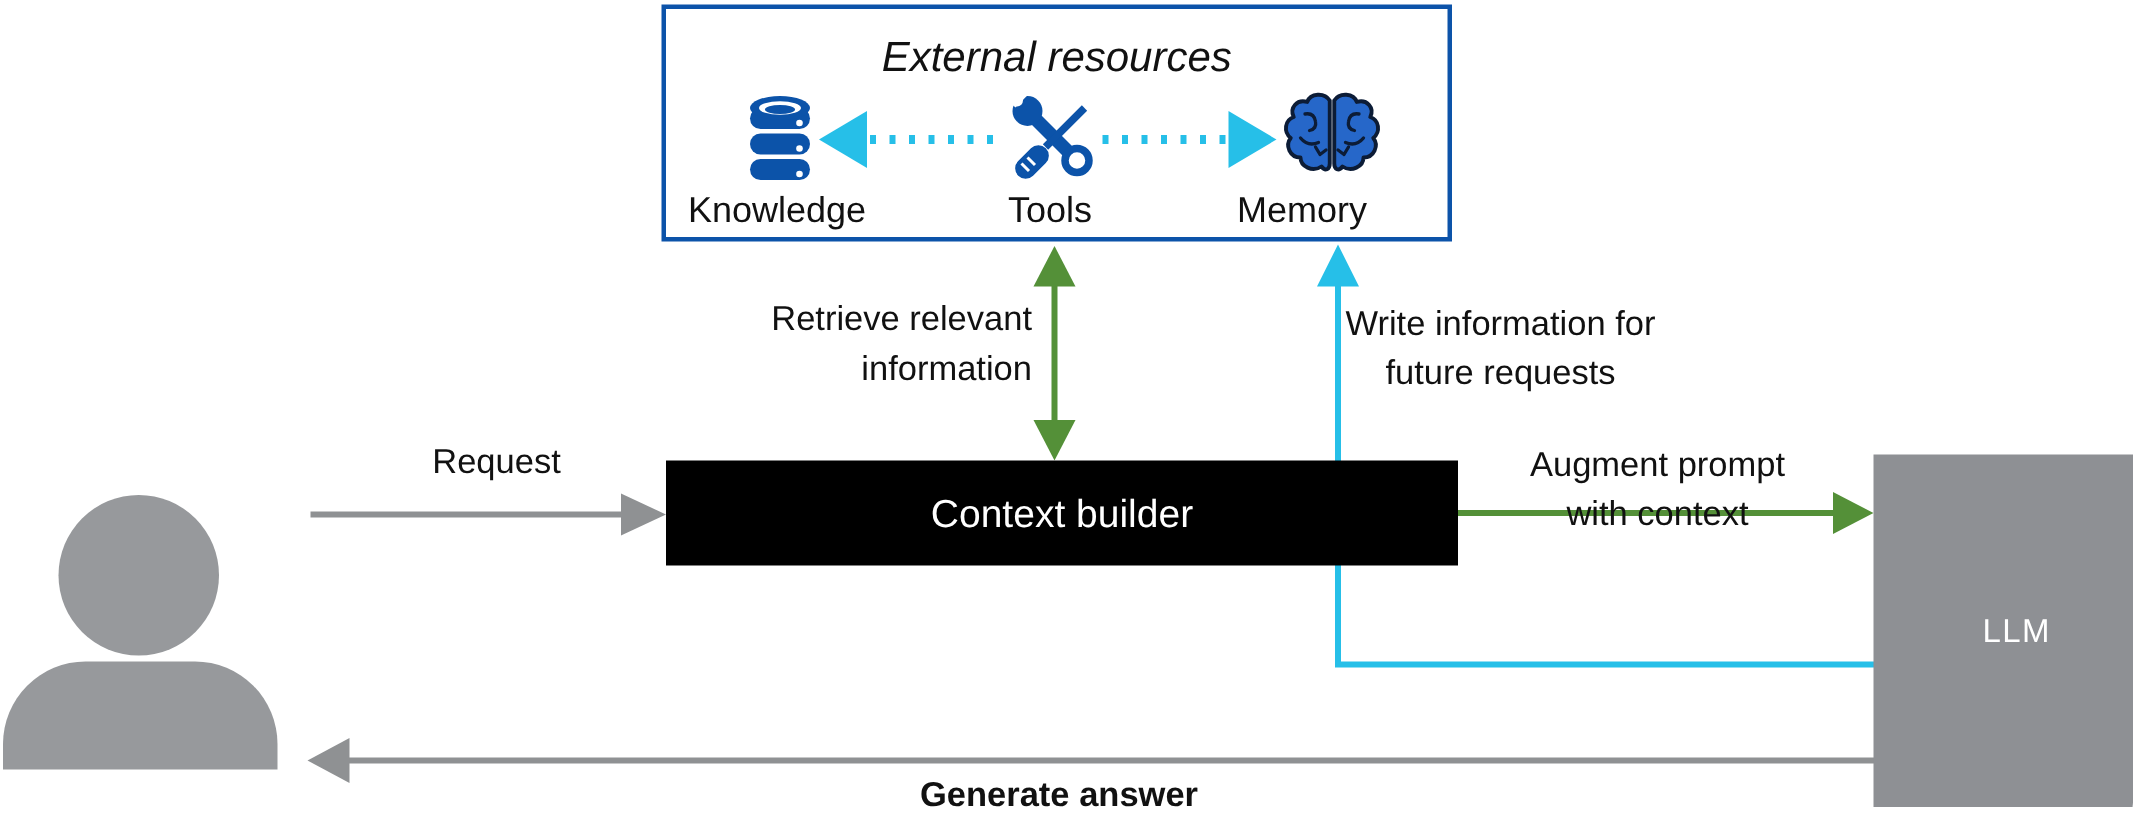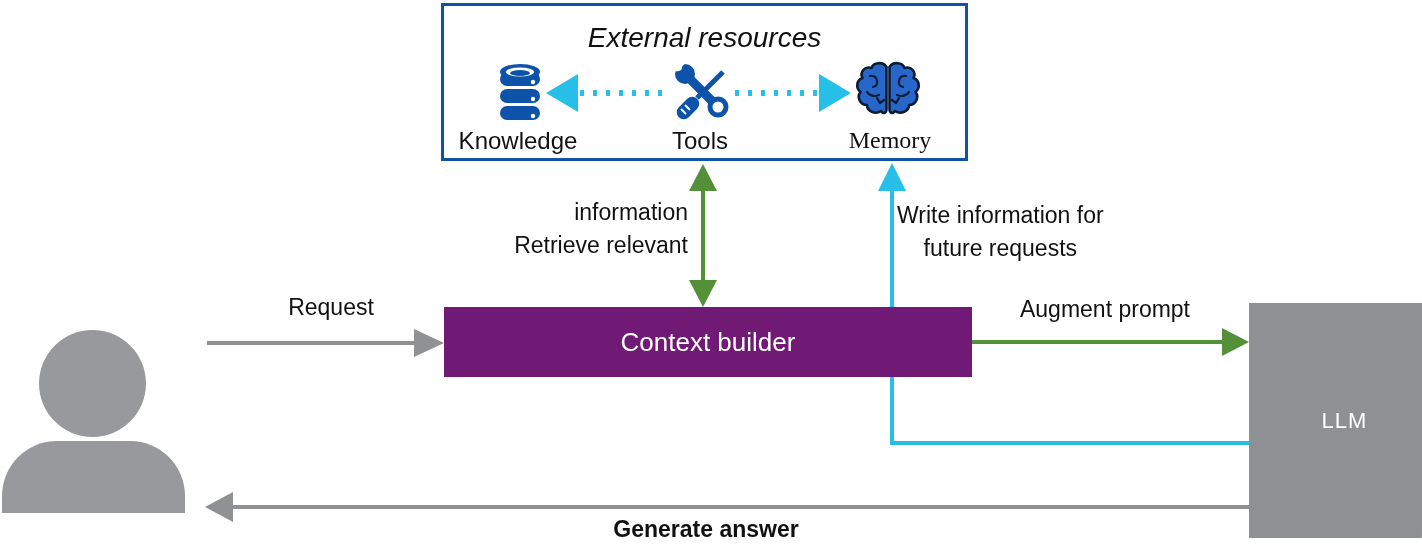--- a/index.html
+++ b/index.html
@@ -10,28 +10,28 @@
   #arrows-layer{position:absolute;left:0;top:0;z-index:1;}
   .box{position:absolute;box-sizing:border-box;}
   .z2{z-index:2;}
 
   
   #ext-box{left:441px;top:3px;width:527px;height:158px;border:3px solid #0c53a9;background:transparent;z-index:0;}
   #ext-title{position:absolute;left:441px;top:22px;width:527px;text-align:center;font-style:italic;font-size:28px;z-index:3;}
   .res-label{position:absolute;top:127px;transform:translateX(-50%);font-size:24px;z-index:3;white-space:nowrap;}
   #lbl-knowledge{left:518px;}
   #lbl-tools{left:700px;}
-  #lbl-memory{left:890px;font-family:Liberation Serif, serif;}
+  #lbl-memory{left:868px;}
   .res-icon{position:absolute;z-index:3;}
   #icon-db{left:496px;top:63px;}
   #icon-tools{left:671px;top:60px;}
   #icon-brain{left:855px;top:57px;}
 
   
-  #context-builder{left:444px;top:307px;width:528px;height:70px;background:#701a75;display:flex;align-items:center;justify-content:center;color:#fff;font-size:26px;}
+  #context-builder{left:444px;top:307px;width:528px;height:70px;background:#000000;display:flex;align-items:center;justify-content:center;color:#fff;font-size:26px;}
   #llm-box{left:1249px;top:303px;width:191px;height:235px;background:#8e9094;display:flex;align-items:center;justify-content:center;color:#fff;font-size:22px;letter-spacing:1px;}
 
   
   .person-part{position:absolute;background:#97999c;z-index:2;}
   #person-head{left:39px;top:330px;width:107px;height:107px;border-radius:50%;}
   #person-body{left:2px;top:441px;width:183px;height:72px;border-radius:55px 55px 0 0;}
 
   
   .edge-label{position:absolute;z-index:3;font-size:23px;line-height:33px;white-space:nowrap;}
   #request-label{left:331px;top:291px;transform:translateX(-50%);}
@@ -147,28 +147,29 @@
   </div>
 
   <div>
     <div id="person-head" class="person-part"></div>
     <div id="person-body" class="person-part"></div>
   </div>
 
   <div id="request-label" class="edge-label">Request</div>
 
   <div id="retrieve-label" class="edge-label">
+    <span>Retrieve relevant</span>
     <span>information</span>
-    <span>Retrieve relevant</span>
   </div>
 
   <div id="write-label" class="edge-label">
     <span>Write information for</span>
     <span>future requests</span>
   </div>
 
   <div id="augment-label" class="edge-label">
     <span>Augment prompt</span>
+    <span>with context</span>
   </div>
 
   <div id="generate-label" class="edge-label">Generate answer</div>
 
 </div>
 
 </body></html>

